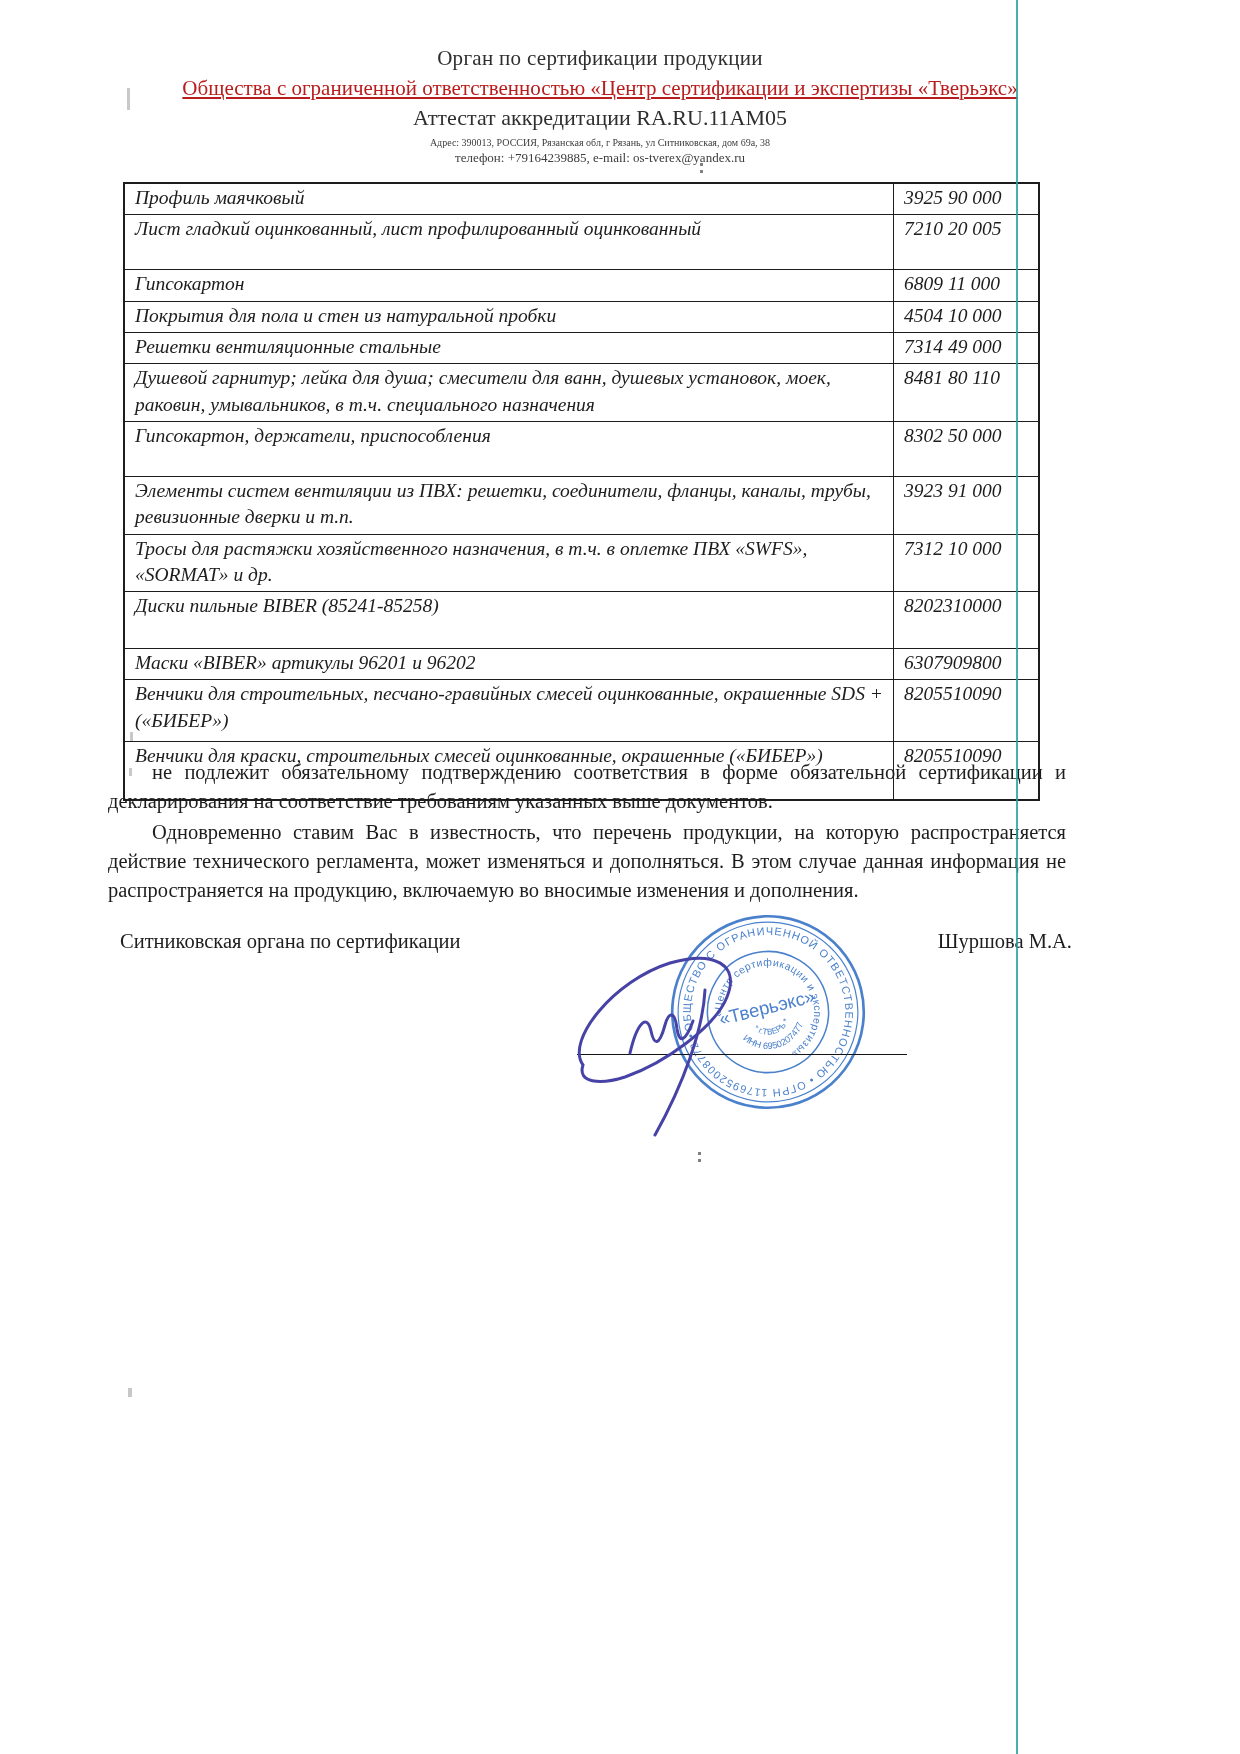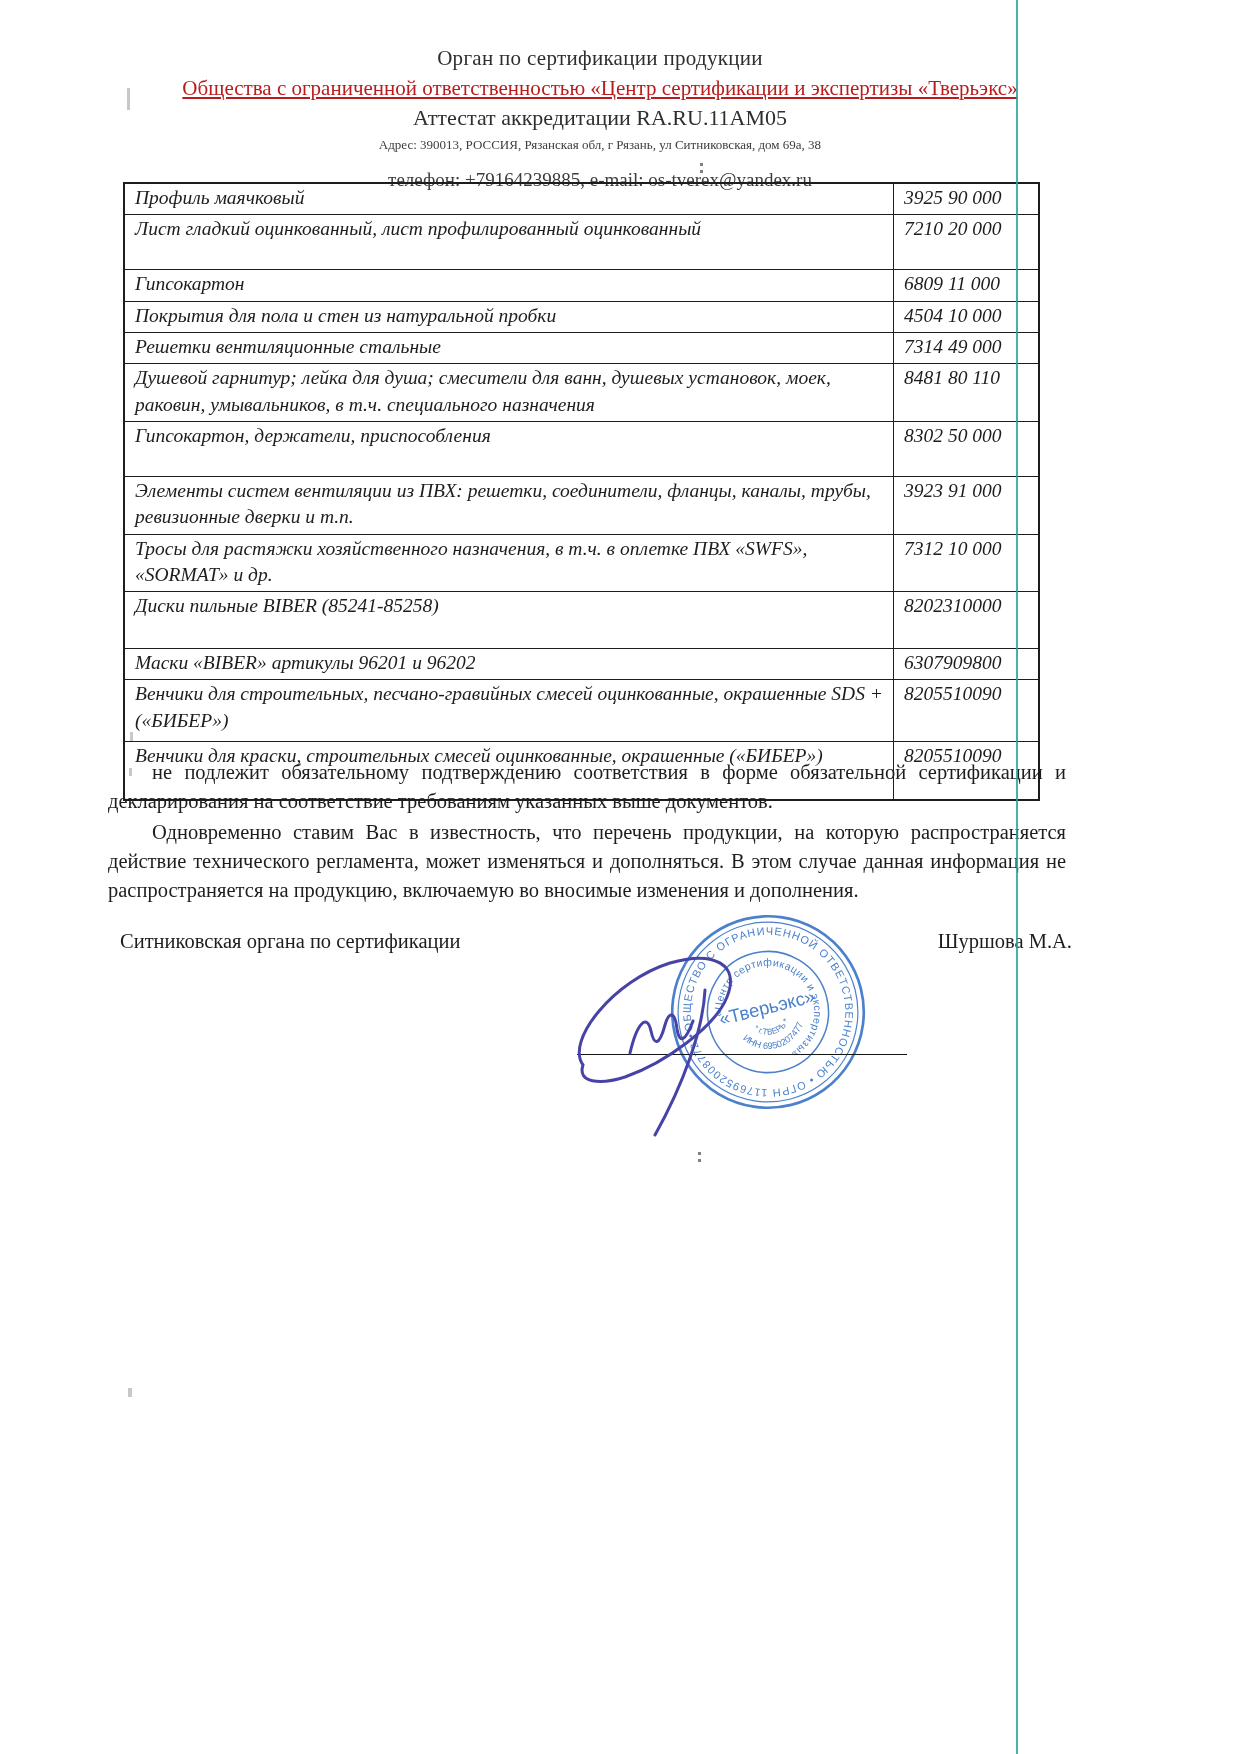--- a/index.html
+++ b/index.html
@@ -14,22 +14,22 @@
     background:#27a39e;opacity:.85;z-index:6;}
   .speck{position:absolute;background:#9a9a9a;opacity:.55;}
   .dots-artifact{position:absolute;width:3px;height:14px;z-index:2;}
   .dots-artifact i{display:block;width:3px;height:3px;background:#4a4a4a;margin-bottom:4px;opacity:.7;}
 
   
   header{position:absolute;left:0;top:46px;width:1200px;text-align:center;z-index:1;}
   .h-line1{font-size:21px;color:#2e2e2e;letter-spacing:.3px;}
   .h-line2{font-size:21px;color:#b91c1c;margin-top:5px;text-decoration:underline;}
   .h-line3{font-size:22px;color:#2e2e2e;margin-top:4px;}
-  .h-line4{font-size:13px;color:#3c3c3c;margin-top:6px;}
-  .h-line5{font-size:19px;color:#3c3c3c;margin-top:16px;}
+  .h-line4{font-size:10px;color:#3c3c3c;margin-top:6px;}
+  .h-line5{font-size:13px;color:#3c3c3c;margin-top:2px;}
 
   
   table.products{
     position:absolute;left:123px;top:182px;width:917px;border-collapse:collapse;
     font-size:19.5px;z-index:1;border:2px solid #1d1d1d;
   }
   table.products td{
     border:1.5px solid #1d1d1d;vertical-align:top;line-height:1.35;
     padding:1px 6px 3px 10px;
     font-style:italic;
@@ -93,21 +93,21 @@
   </header>
 
   <table class="products">
     <tbody>
         <tr>
           <td class="desc">Профиль маячковый</td>
           <td class="code">3925 90 000</td>
         </tr>
         <tr>
           <td class="desc">Лист гладкий оцинкованный, лист профилированный оцинкованный</td>
-          <td class="code">7210 20 000</td>
+          <td class="code">7210 20 005</td>
         </tr>
         <tr>
           <td class="desc">Гипсокартон</td>
           <td class="code">6809 11 000</td>
         </tr>
         <tr>
           <td class="desc">Покрытия для пола и стен из натуральной пробки</td>
           <td class="code">4504 10 000</td>
         </tr>
         <tr>

